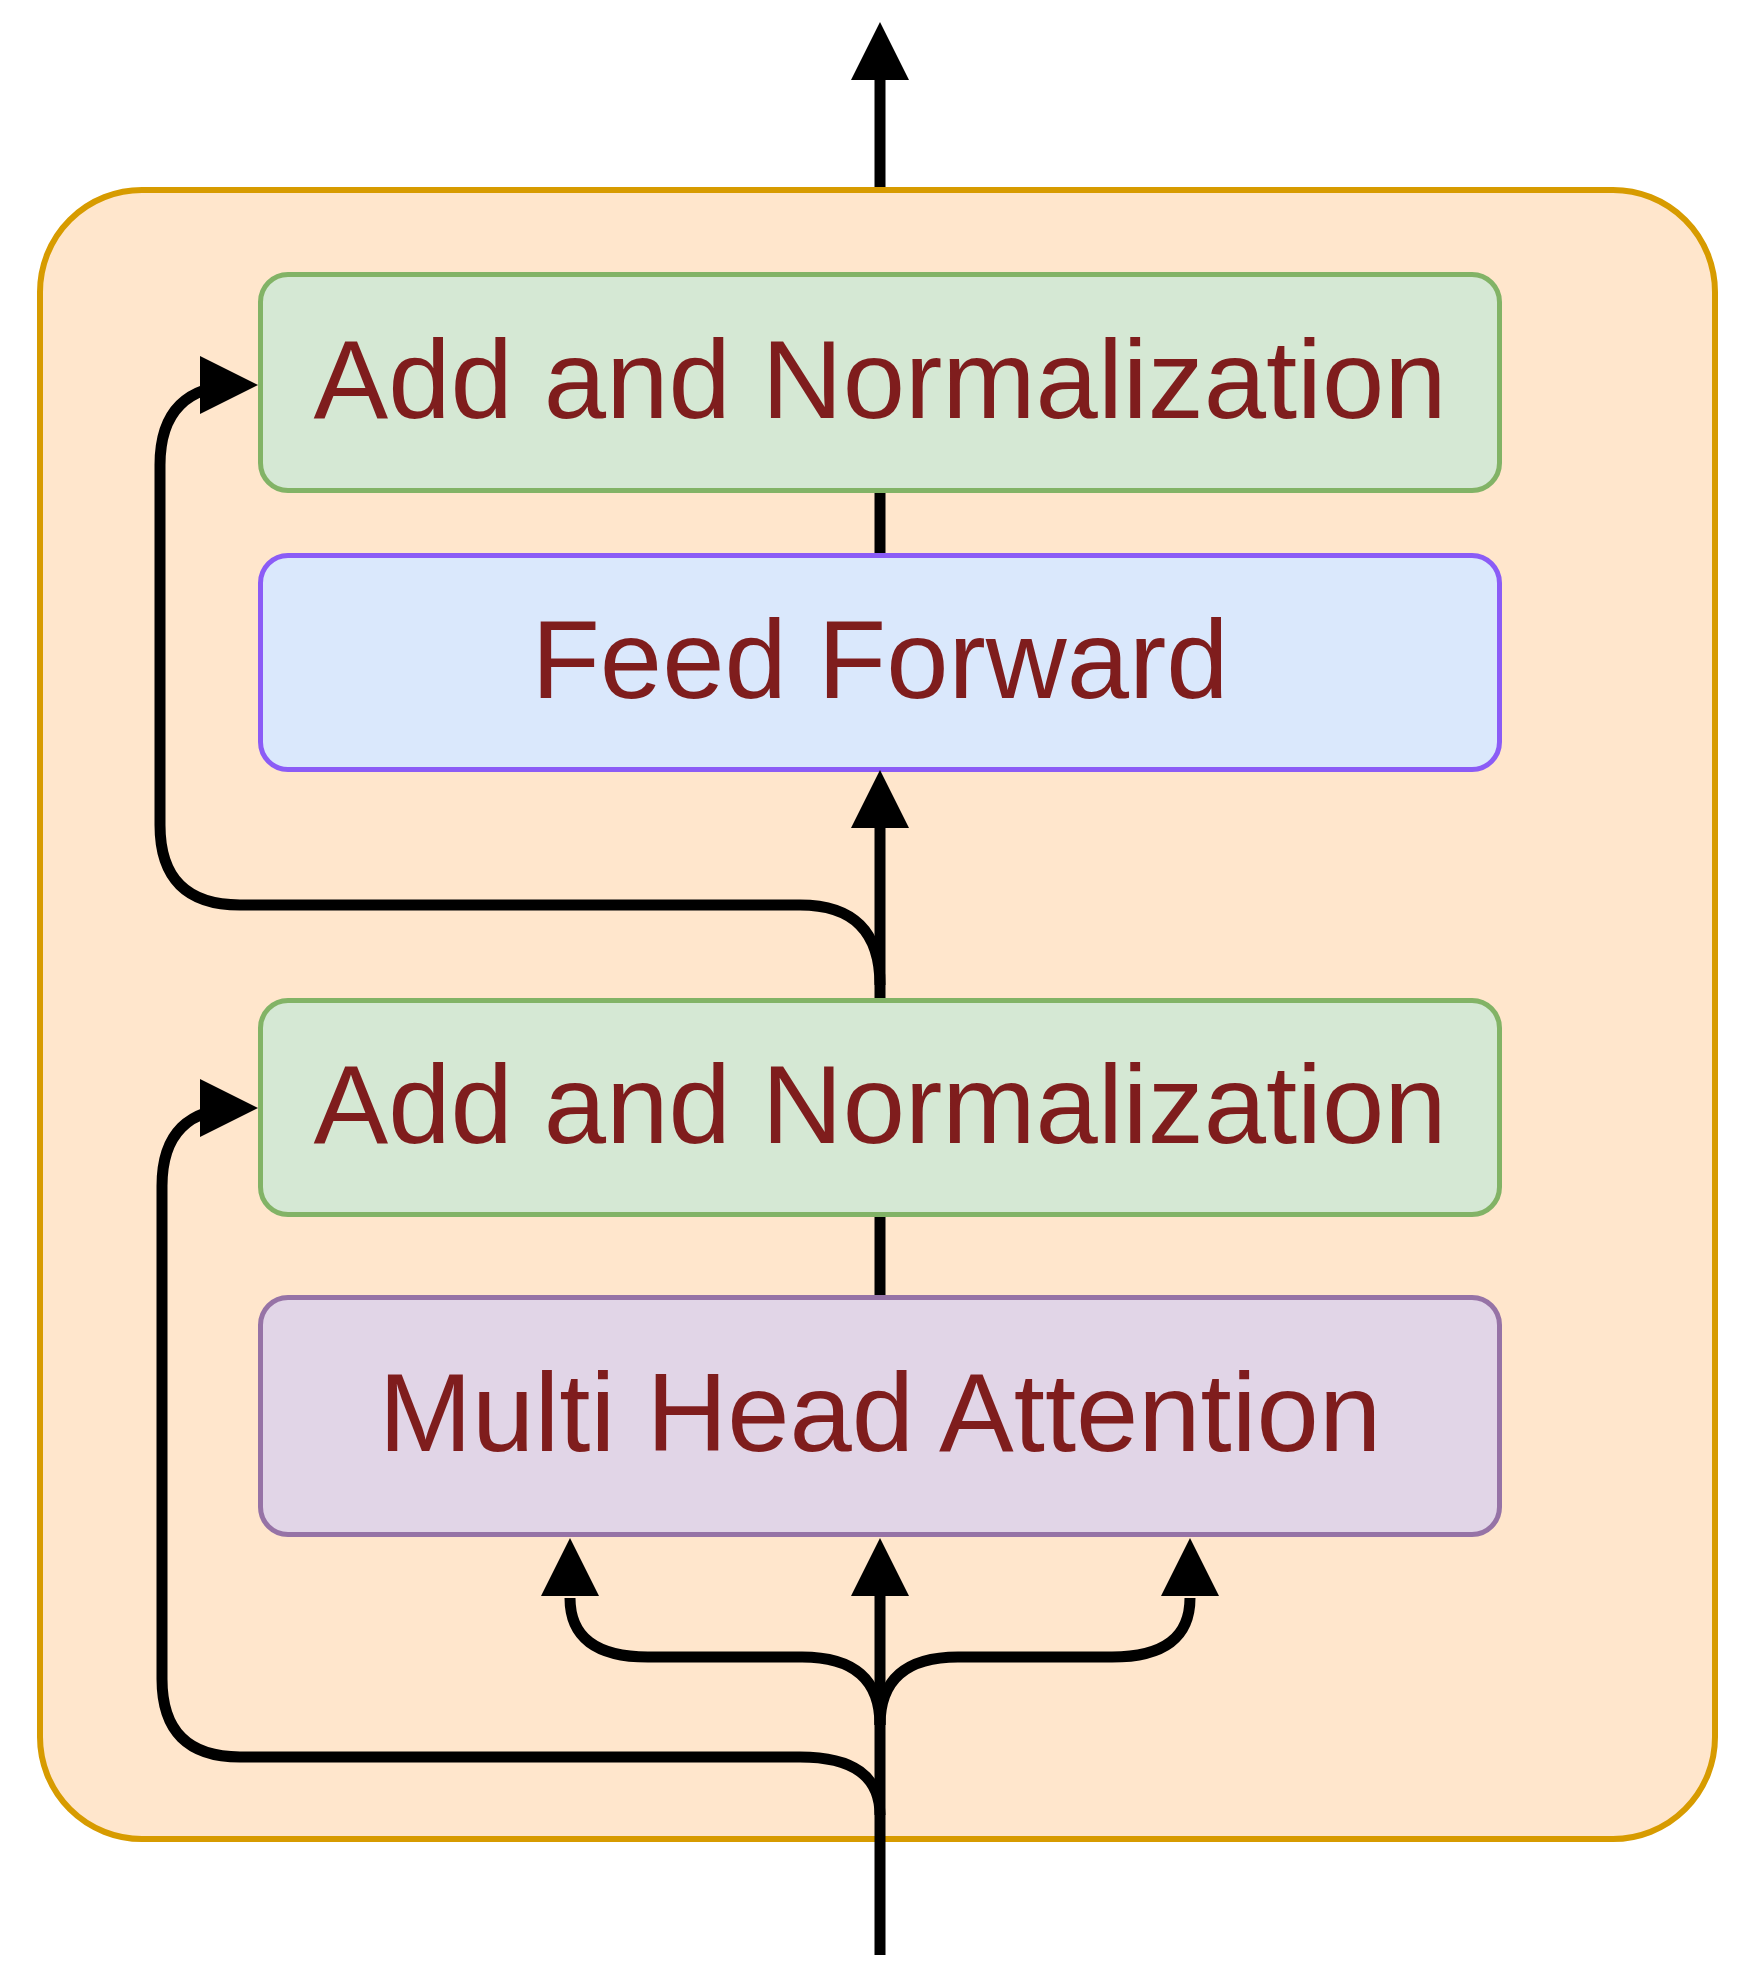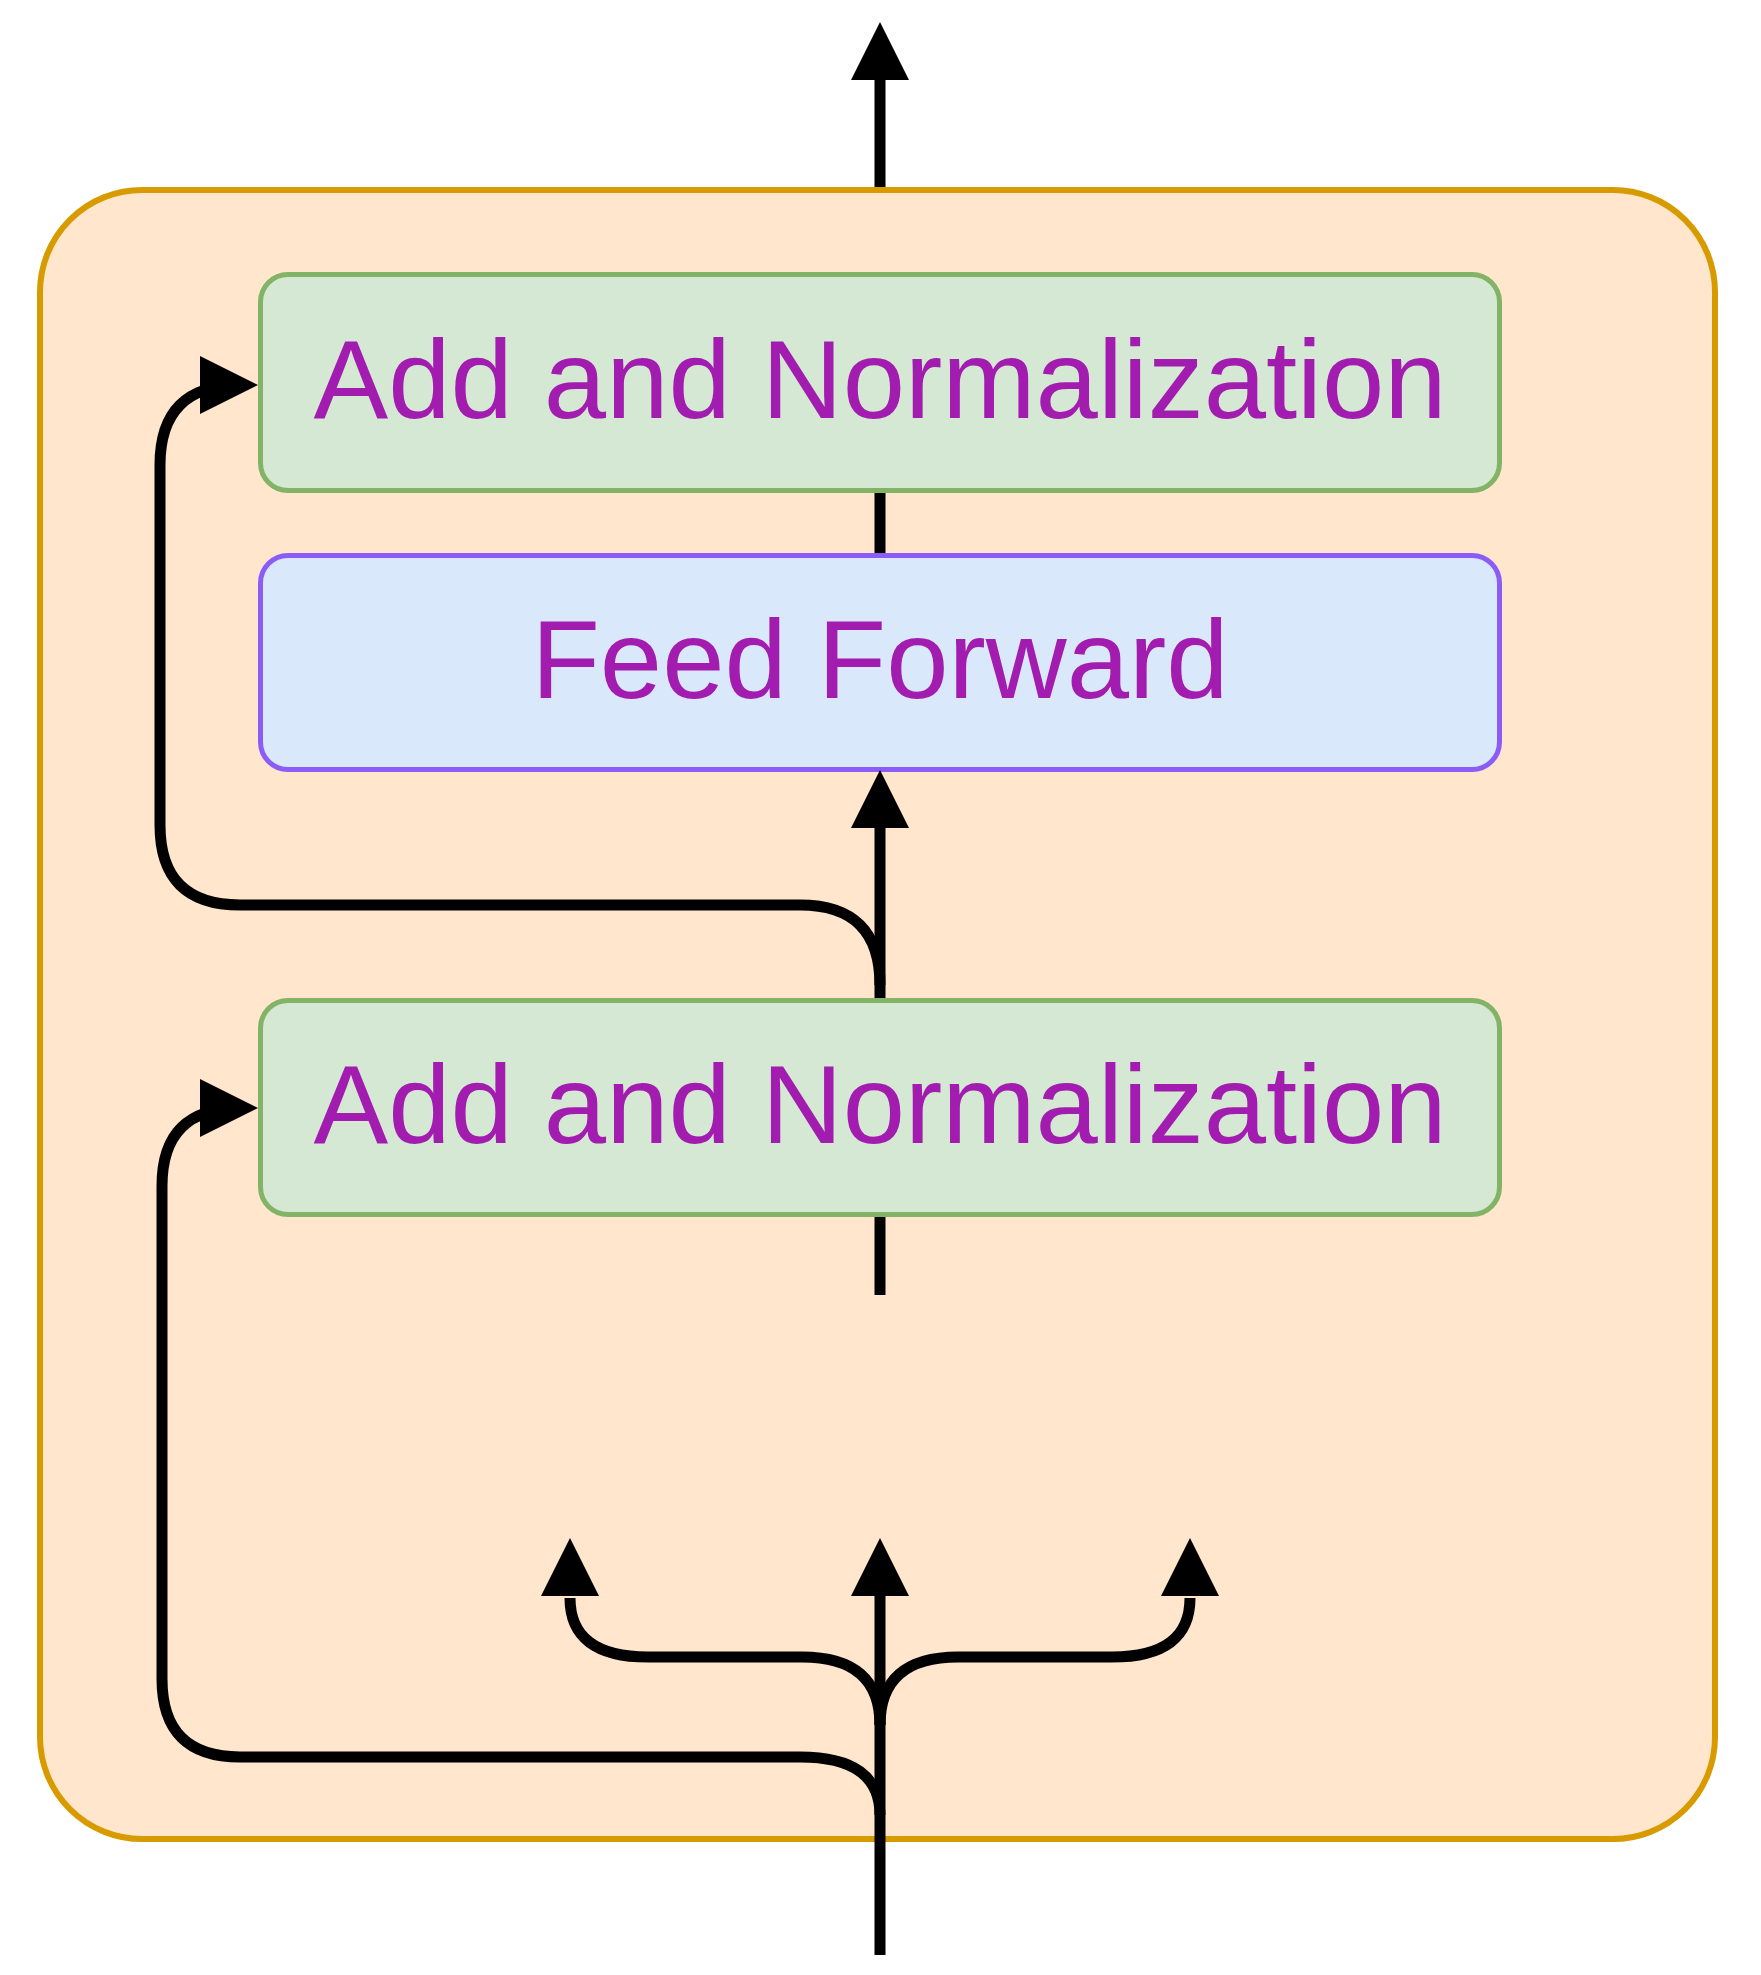--- a/index.html
+++ b/index.html
@@ -31,21 +31,21 @@
     left: 258px;
     width: 1244px;
     box-sizing: border-box;
     border-radius: 30px;
     display: flex;
     align-items: center;
     justify-content: center;
   }
   .block .label {
     font-size: 112px;
-    color: #a21caf;
+    color: #7f1d1d;
     letter-spacing: 0px;
     white-space: nowrap;
     line-height: 1;
     padding-bottom: 6px;
   }
   .block.green {
     background: #d5e8d4;
     border: 5px solid #82b366;
   }
   .block.blue {
@@ -90,20 +90,23 @@
   </div>
 
   <div class="block blue" id="feed-forward">
     <span class="label">Feed Forward</span>
   </div>
 
   <div class="block green" id="add-norm-bottom">
     <span class="label">Add and Normalization</span>
   </div>
 
+  <div class="block purple" id="multi-head">
+    <span class="label">Multi Head Attention</span>
+  </div>
 
   <svg class="connector-layer" viewBox="0 0 1761 1975" xmlns="http://www.w3.org/2000/svg">
 
     <path class="wire" d="M 880 187 L 880 72"></path>
     <path class="head" d="M 880 22 L 851 80 L 909 80 Z"></path>
 
     <path class="wire" d="M 880 493 L 880 553"></path>
 
     <path class="wire" d="M 880 998 L 880 826"></path>
     <path class="head" d="M 880 770 L 851 828 L 909 828 Z"></path>

